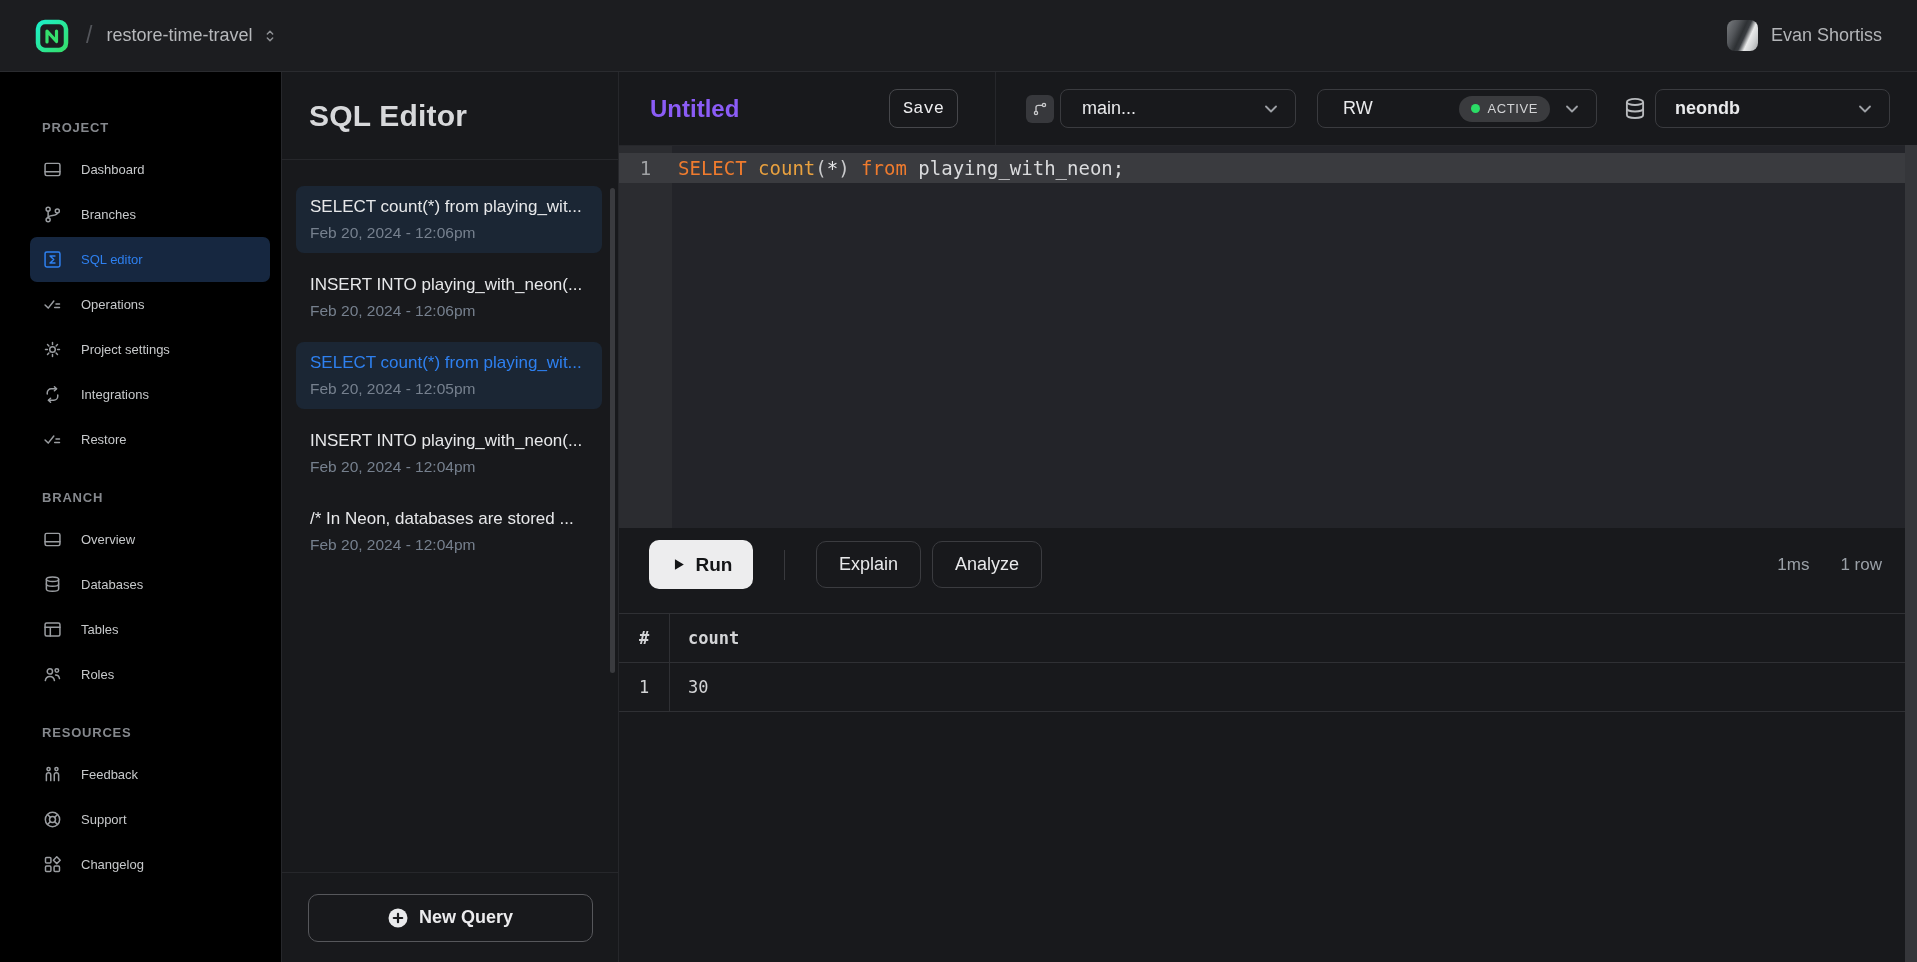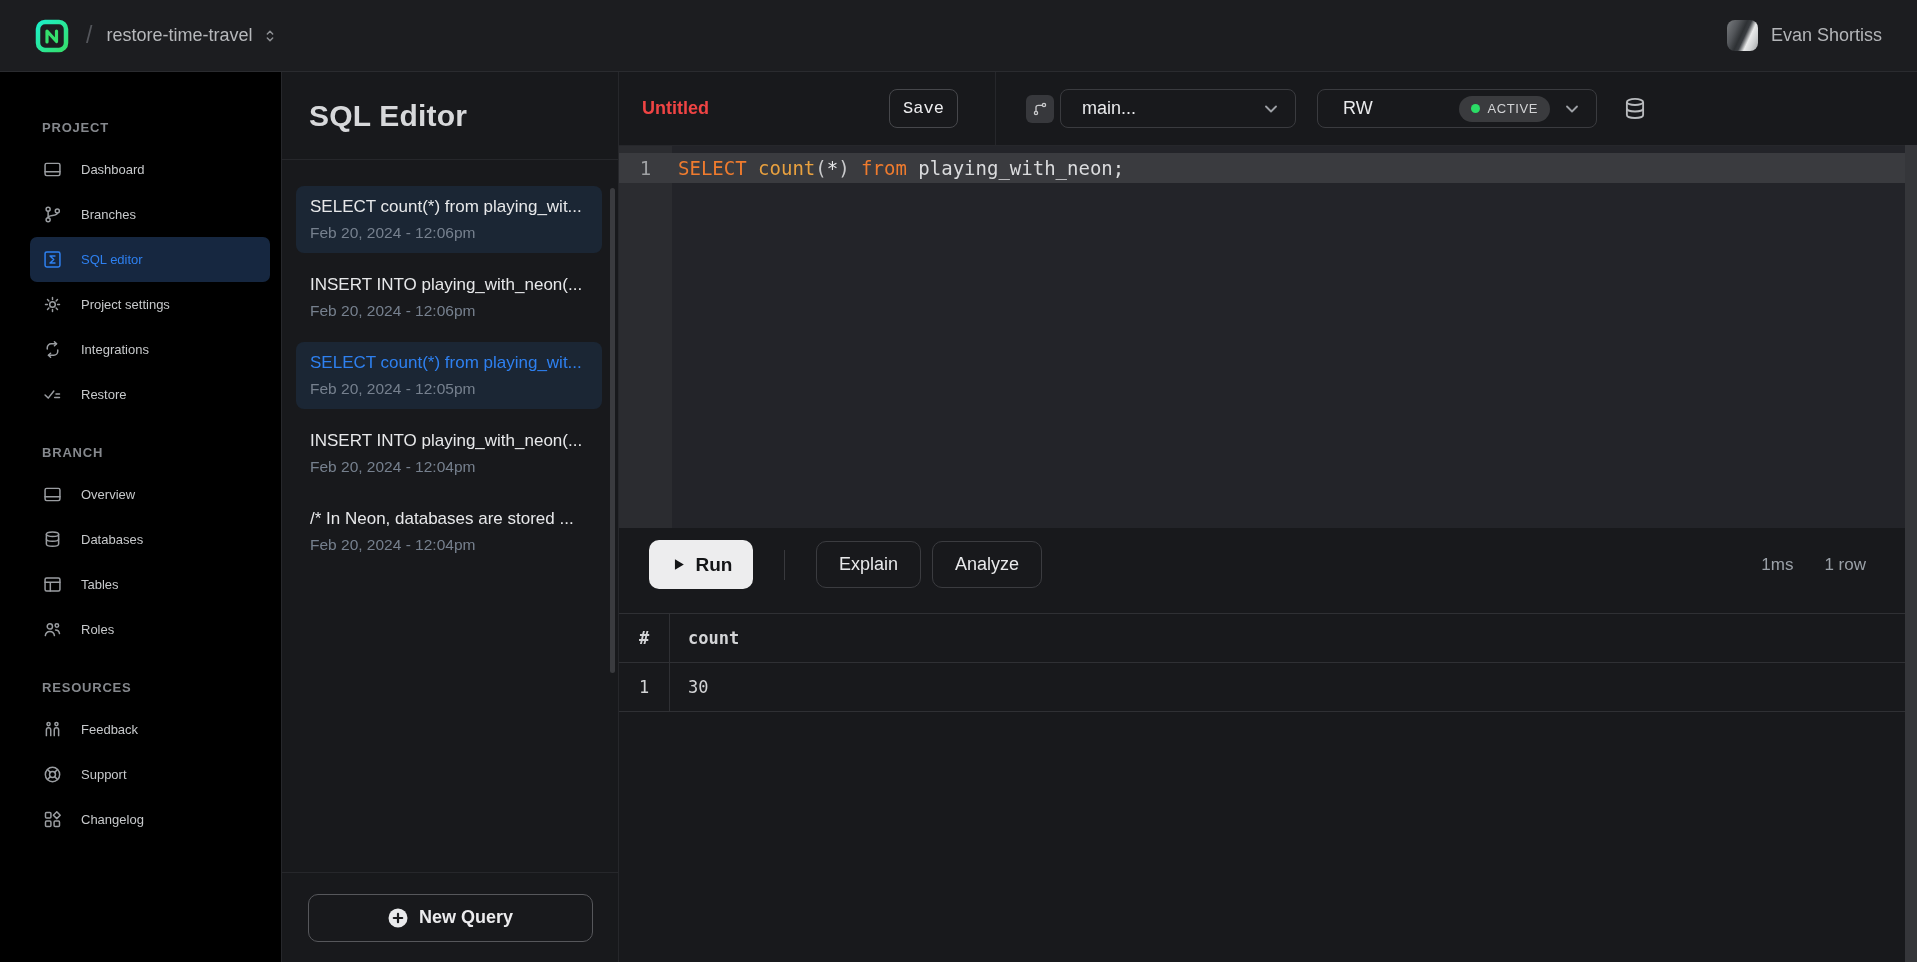--- a/index.html
+++ b/index.html
@@ -53,21 +53,21 @@
   .hist-scroll{position:absolute;right:3px;top:28px;width:5px;height:485px;background:#3a3b3f;border-radius:3px;}
   .qpanel-foot{height:89px;border-top:1px solid #26272b;display:flex;align-items:center;justify-content:center;flex:none;}
   .new-query-btn{width:285px;height:48px;border:1px solid #56575b;border-radius:10px;background:transparent;
                  color:#ececee;font-size:18px;font-weight:600;display:flex;align-items:center;justify-content:center;
                  gap:10px;cursor:pointer;font-family:inherit;}
 
   
   .main{flex:1;background:#18191c;display:flex;flex-direction:column;position:relative;min-width:0;overflow:hidden;}
   .main-header{height:73px;border-bottom:1px solid #26272b;display:flex;flex:none;}
   .mh-left{width:377px;box-sizing:border-box;border-right:1px solid #26272b;display:flex;align-items:center;flex:none;}
-  .editor-title{font-size:18px;font-weight:600;color:#ef4444;margin-left:23px;}
+  .editor-title{font-size:24px;font-weight:600;color:#8b5cf6;margin-left:31px;}
   .save-btn{margin-left:auto;margin-right:37px;width:69px;height:39px;border:1px solid #46474b;border-radius:8px;
             background:transparent;color:#ececee;font-size:17px;font-family:Liberation Mono, monospace;cursor:pointer;}
   .mh-right{display:flex;align-items:center;padding-left:30px;flex:1;min-width:0;}
   .branch-chip{width:28px;height:28px;border-radius:6px;background:#37383c;display:flex;align-items:center;
                justify-content:center;flex:none;}
   .select{height:39px;border:1px solid #3a3b3f;border-radius:8px;display:flex;align-items:center;
           box-sizing:border-box;cursor:pointer;flex:none;}
   .select .chev{margin-left:auto;margin-right:14px;display:flex;}
   .sel-branch{width:236px;margin-left:6px;padding-left:21px;font-size:18px;color:#e9eaec;}
   .sel-compute{width:280px;margin-left:21px;padding-left:25px;font-size:18px;color:#e9eaec;}
@@ -95,21 +95,21 @@
   
   .toolbar{height:73px;display:flex;align-items:center;padding-left:30px;flex:none;margin-right:12px;
            box-sizing:border-box;}
   .run-btn{width:104px;height:49px;background:#ededee;border:none;border-radius:10px;color:#141517;font-size:19px;
            font-weight:600;display:flex;align-items:center;justify-content:center;gap:9px;font-family:inherit;cursor:pointer;}
   .tb-divider{width:1px;height:30px;background:#38393d;margin-left:31px;}
   .ghost-btn{height:47px;border:1px solid #3b3c40;border-radius:10px;background:transparent;color:#e8e9eb;
              font-size:18px;font-family:inherit;cursor:pointer;padding:0 22px;}
   .btn-explain{margin-left:31px;}
   .btn-analyze{margin-left:11px;}
-  .tb-stats{margin-left:auto;display:flex;align-items:center;gap:31px;margin-right:39px;color:#9aa0a7;font-size:17px;}
+  .tb-stats{margin-left:auto;display:flex;align-items:center;gap:31px;margin-right:23px;color:#9aa0a7;font-size:17px;}
 
   
   .results{margin-right:12px;margin-top:12px;flex:none;}
   .res-head{height:48px;display:flex;border-top:1px solid #2f3034;border-bottom:1px solid #2f3034;align-items:stretch;}
   .res-row{height:48px;display:flex;border-bottom:1px solid #2f3034;}
   .res-cell{display:flex;align-items:center;font-family:"DejaVu Sans Mono","Liberation Mono",monospace;
             font-size:17px;color:#d3d4d6;}
   .res-cell.num{width:51px;justify-content:center;border-right:1px solid #2f3034;flex:none;box-sizing:border-box;}
   .res-cell:not(.num){padding-left:18px;flex:1;}
   .res-cell.head{font-weight:700;}
@@ -179,20 +179,29 @@
               <svg viewBox="0 0 24 24" fill="none" stroke="currentColor" stroke-width="1.7" stroke-linecap="round" stroke-linejoin="round">
                 <rect x="3.5" y="3.5" width="17" height="17" rx="2"></rect>
                 <path d="M14.8 8H9.2l4.2 4-4.2 4h5.6"></path>
               </svg>
             </span>
             <span class="side-item-label">SQL editor</span>
           </div>
           <div class="side-item">
             <span class="side-icon">
               <svg viewBox="0 0 24 24" fill="none" stroke="currentColor" stroke-width="1.7" stroke-linecap="round" stroke-linejoin="round">
+                <path d="M3.5 12.5l3.6 3.6L13.5 8"></path>
+                <path d="M14.5 15.5H20M16 11.5h4"></path>
+              </svg>
+            </span>
+            <span class="side-item-label">Operations</span>
+          </div>
+          <div class="side-item">
+            <span class="side-icon">
+              <svg viewBox="0 0 24 24" fill="none" stroke="currentColor" stroke-width="1.7" stroke-linecap="round" stroke-linejoin="round">
                 <circle cx="12" cy="12" r="3.2"></circle>
                 <path d="M12 4v2.2M12 17.8V20M20 12h-2.2M6.2 12H4M17.7 6.3l-1.6 1.6M7.9 16.1l-1.6 1.6M17.7 17.7l-1.6-1.6M7.9 7.9L6.3 6.3"></path>
               </svg>
             </span>
             <span class="side-item-label">Project settings</span>
           </div>
           <div class="side-item">
             <span class="side-icon">
               <svg viewBox="0 0 24 24" fill="none" stroke="currentColor" stroke-width="1.7" stroke-linecap="round" stroke-linejoin="round">
                 <path d="M16.5 5.5h-6A4.5 4.5 0 0 0 6 10v1.5"></path>
@@ -367,20 +376,28 @@
                 </svg>
             </span>
           </div>
           <span class="db-icon-wrap">
             <svg width="26" height="26" viewBox="0 0 24 24" fill="none" stroke="#b9bbbe" stroke-width="1.7">
               <ellipse cx="12" cy="5.5" rx="7.5" ry="2.8"></ellipse>
               <path d="M4.5 5.5v6c0 1.55 3.36 2.8 7.5 2.8s7.5-1.25 7.5-2.8v-6"></path>
               <path d="M4.5 11.5v6c0 1.55 3.36 2.8 7.5 2.8s7.5-1.25 7.5-2.8v-6"></path>
               </svg>
           </span>
+          <div class="select sel-db">
+            <span>neondb</span>
+            <span class="chev">
+              <svg width="20" height="20" viewBox="0 0 24 24" fill="none" stroke="#9da0a5" stroke-width="2.2" stroke-linecap="round" stroke-linejoin="round">
+                  <path d="M6 9l6 6 6-6"></path>
+                </svg>
+            </span>
+          </div>
         </div>
       </div>
 
       <div class="editor">
         <div class="gutter-bg"></div>
         <div class="code-line-row">
           <span class="line-num">1</span>
           <span class="code-line"><span class="tok tok-keyword">SELECT</span><span class="tok tok-plain"> </span><span class="tok tok-function">count</span><span class="tok tok-punct">(</span><span class="tok tok-operator">*</span><span class="tok tok-punct">)</span><span class="tok tok-plain"> </span><span class="tok tok-keyword">from</span><span class="tok tok-plain"> playing_with_neon;</span></span>
         </div>
       </div>

